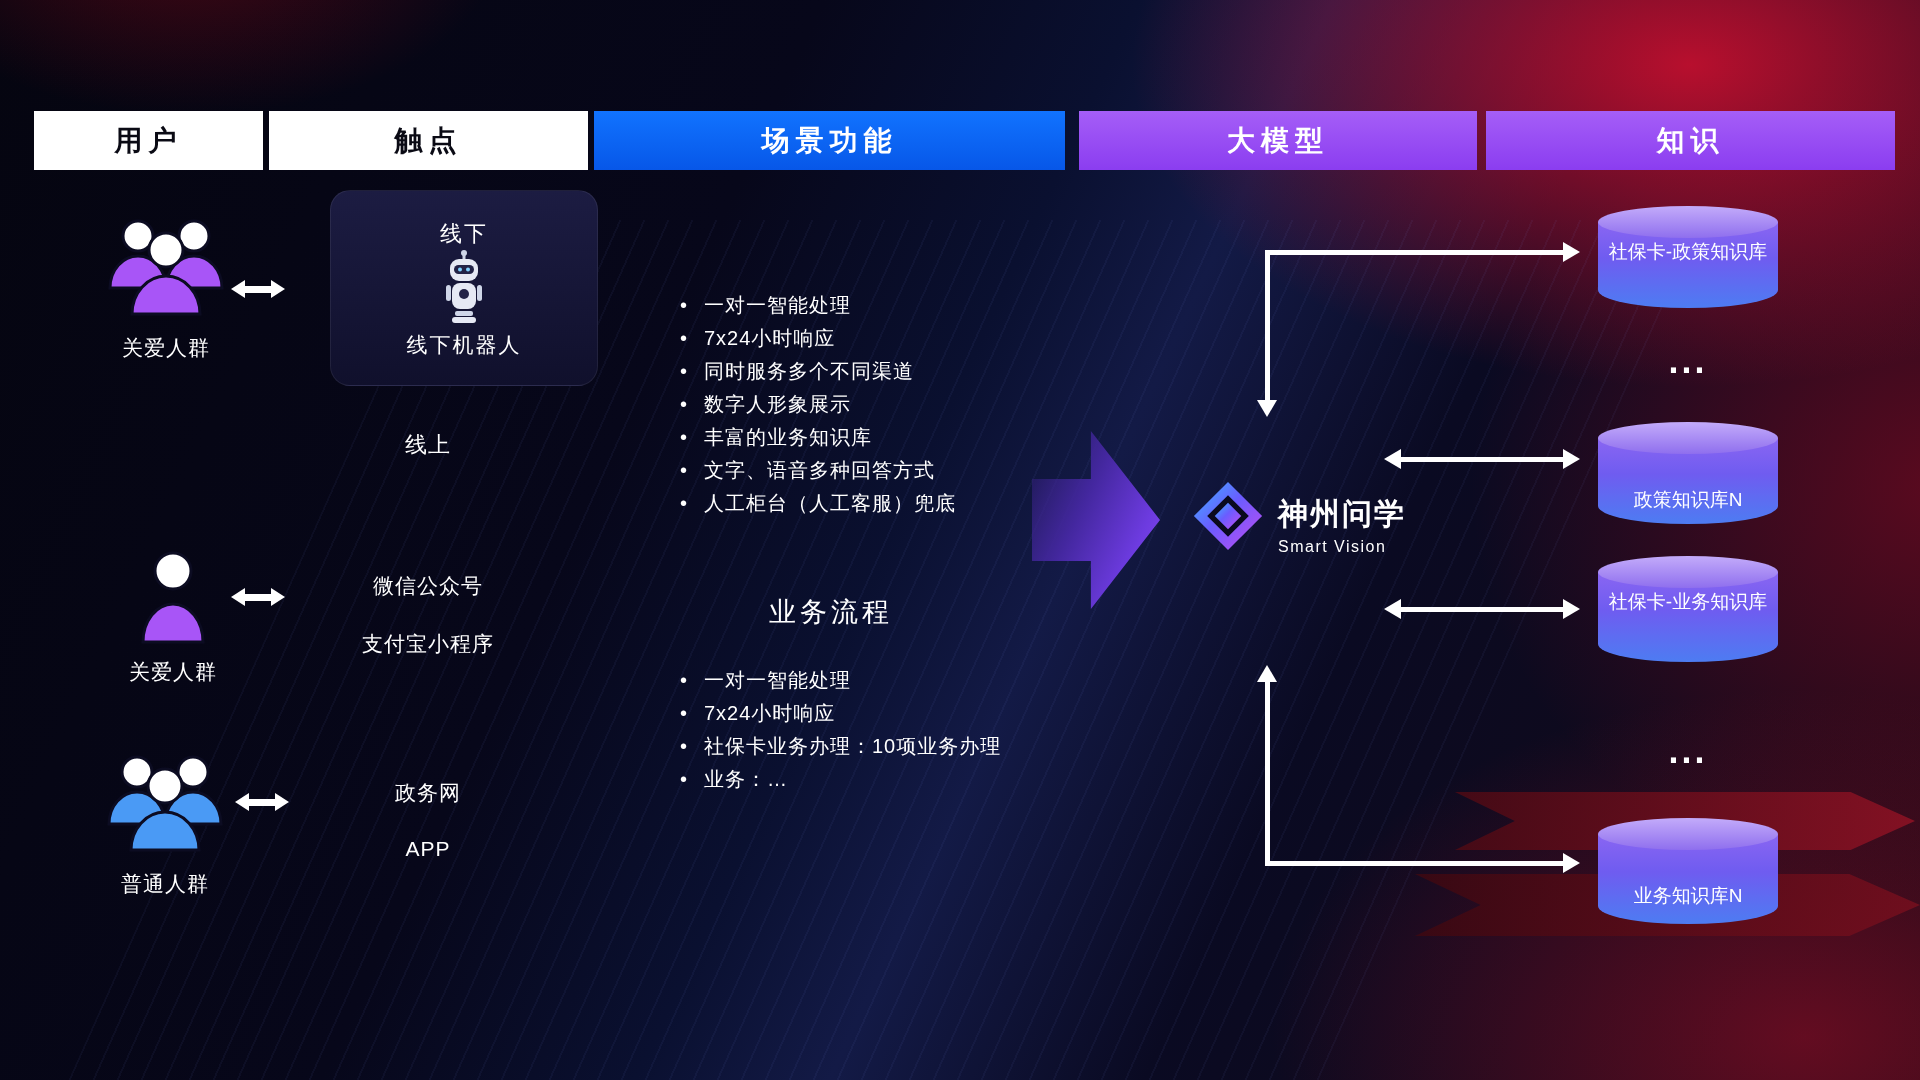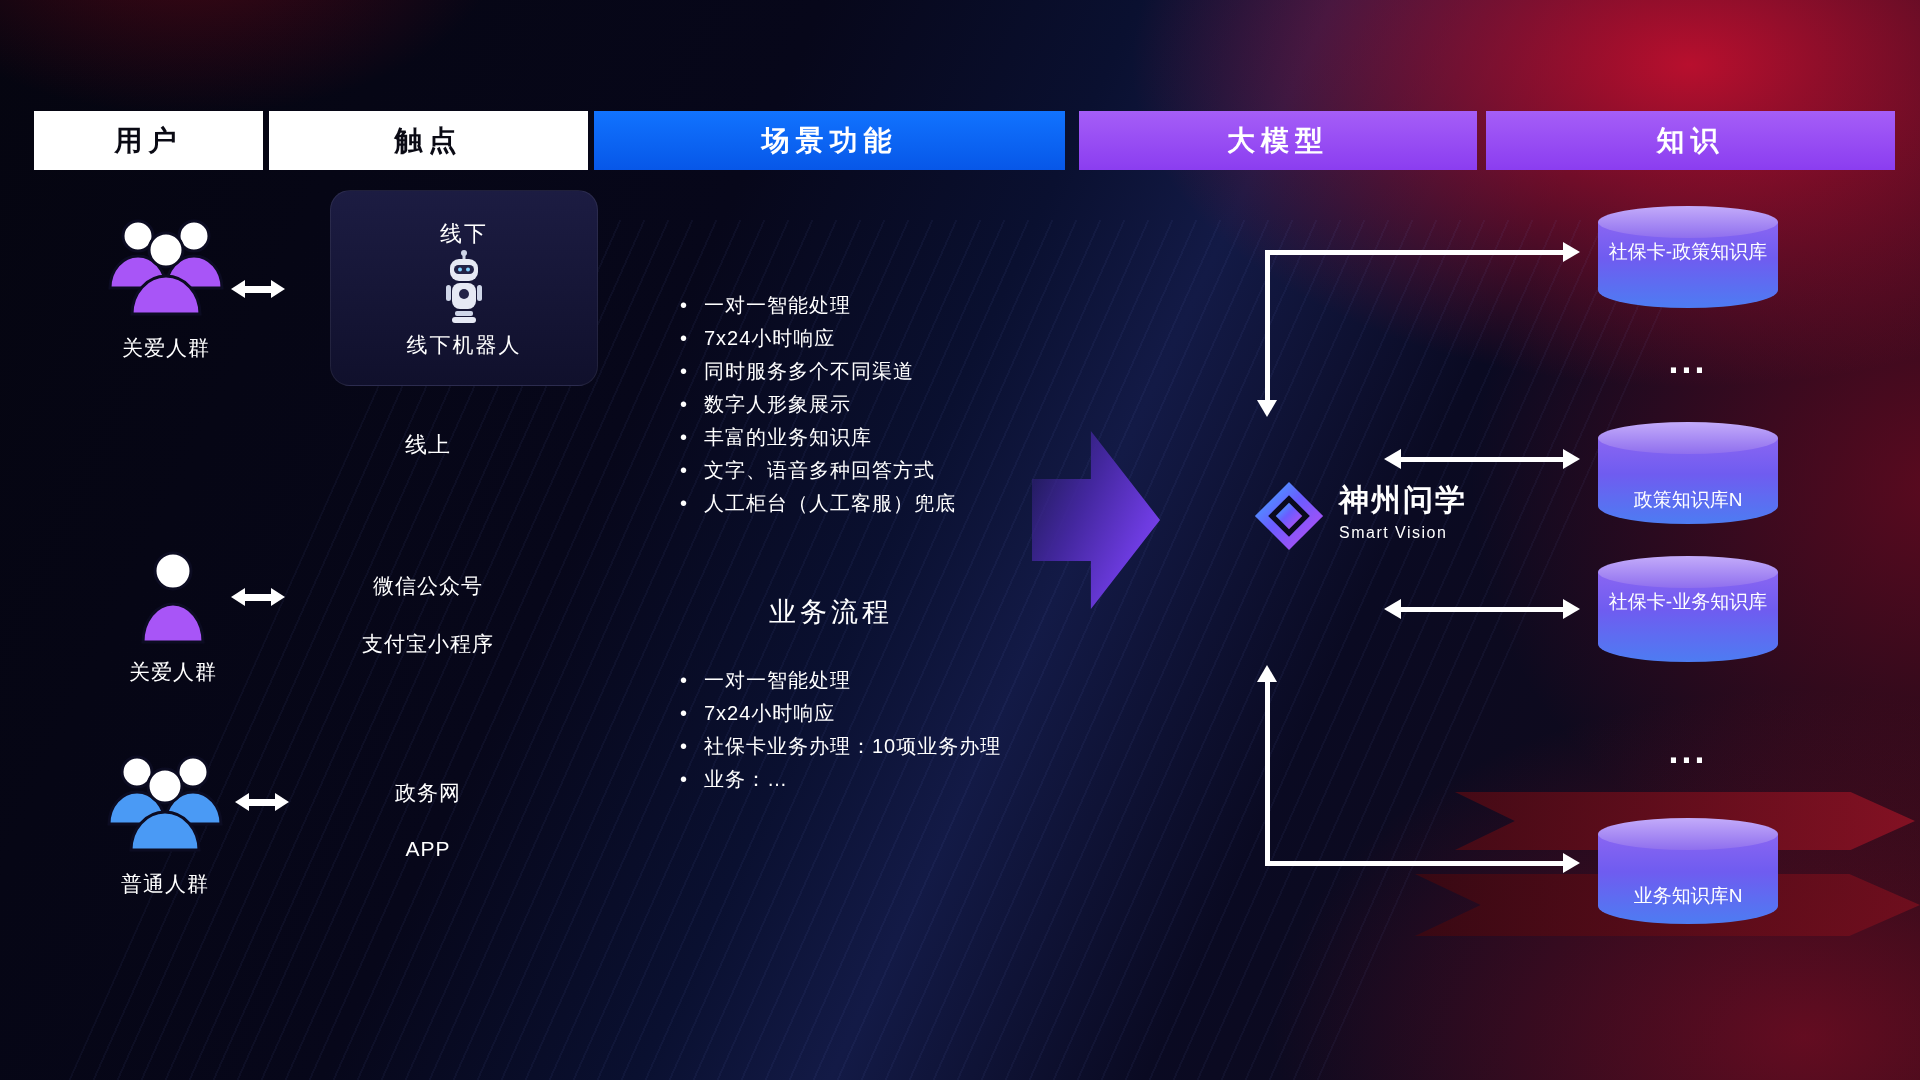--- a/index.html
+++ b/index.html
@@ -68,21 +68,21 @@
   .bullets li::before { content:"•"; position:absolute; left:2px; top:0; }
 
   
   .flow-arrow {
     position:absolute; left:1032px; top:431px; width:128px; height:178px; z-index:2;
     background:linear-gradient(115deg, rgba(46,26,110,0.25) 0%, #43279e 40%, #6d3be0 75%, #8a4df2 100%);
     clip-path:polygon(0 27%, 46% 27%, 46% 0, 100% 50%, 46% 100%, 46% 73%, 0 73%);
   }
 
   
-  .logo { position:absolute; left:1253px; top:480px; z-index:3; display:flex; align-items:flex-start; }
+  .logo { position:absolute; left:1192px; top:480px; z-index:3; display:flex; align-items:flex-end; }
   .logo-text { margin-left:14px; }
   .logo-name { font-size:30px; font-weight:bold; letter-spacing:2px; }
   .logo-sub { font-size:16px; letter-spacing:1.5px; margin-top:3px; }
 
   
   .db { position:absolute; left:1598px; width:180px; z-index:3; }
   .cyl-top {
     position:absolute; left:0; right:0; top:0; height:32px; border-radius:50%; z-index:2;
     background:linear-gradient(180deg,#c3abfa,#8f6fee);
   }

